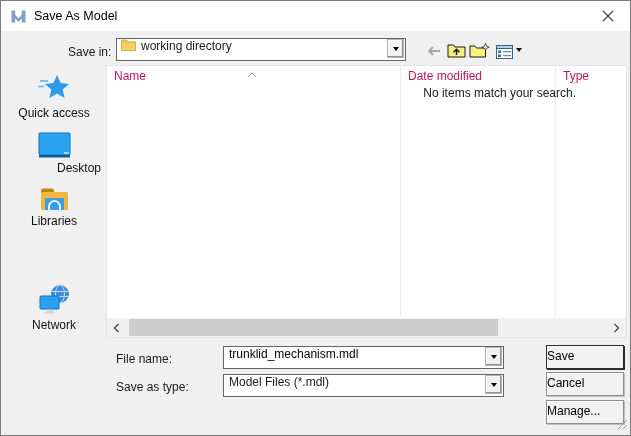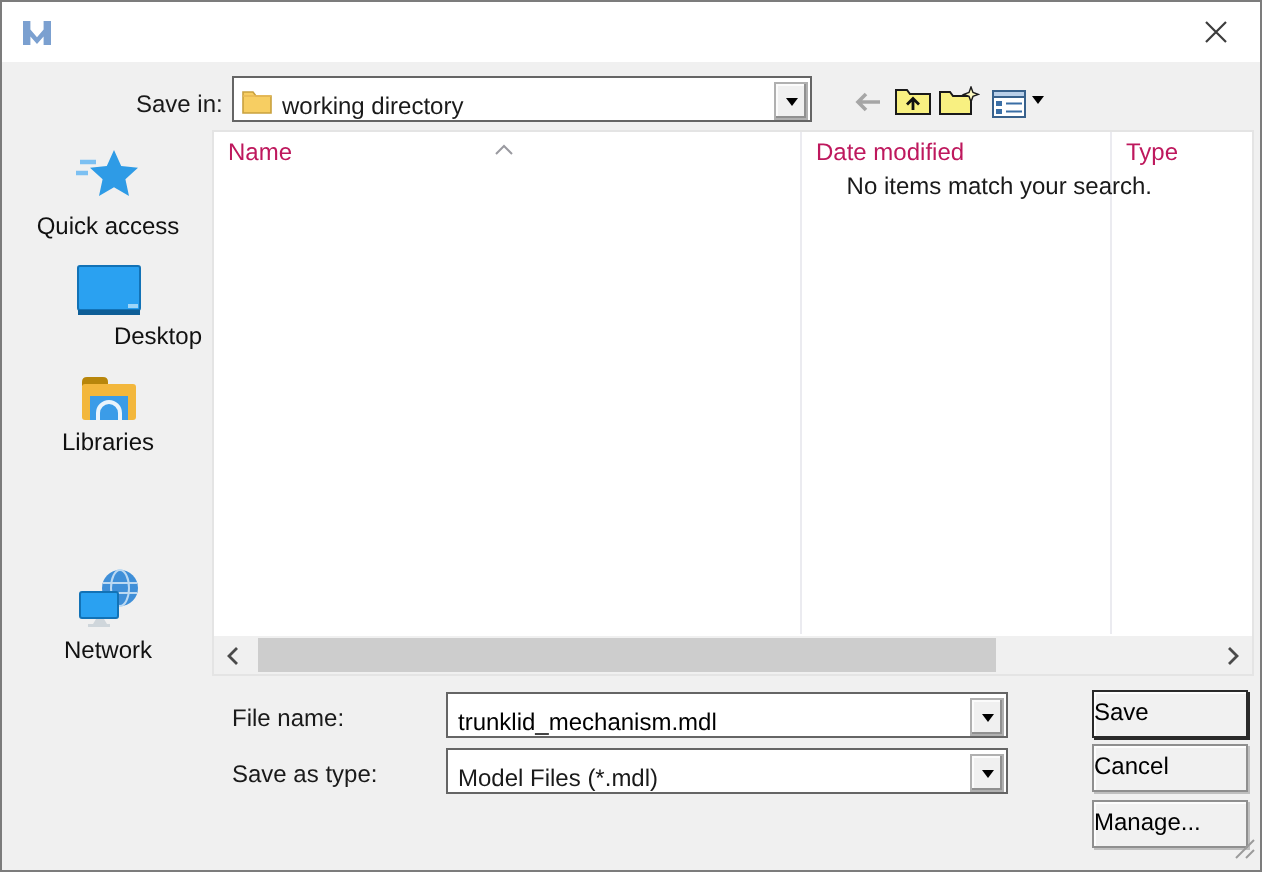--- a/index.html
+++ b/index.html
@@ -11,21 +11,21 @@
     overflow:hidden;
   }
   
   .titlebar { position:absolute; top:0; left:0; right:0; height:30px; background:#ffffff; }
   .app-icon { position:absolute; left:10px; top:9px; }
   .title-text { position:absolute; left:33px; top:8px; font-size:12.5px; color:#000; }
   .close-btn { position:absolute; right:0; top:0; width:45px; height:30px;
     display:flex; align-items:center; justify-content:center; cursor:default; }
   
   .savein-label { position:absolute; left:67px; top:44px; }
-  .combo { position:absolute; background:#fff; border:1px solid #656565; display:flex; align-items:flex-end; }
+  .combo { position:absolute; background:#fff; border:1px solid #656565; display:flex; align-items:flex-start; }
   .combo-savein { left:115px; top:37px; width:290px; height:23px; }
   .combo .val { flex:1; padding-left:5px; white-space:nowrap; overflow:hidden; }
   .combo .folder-ic { margin-left:4px; }
   .dd-btn { width:17px; height:19px; margin-right:1px; background:#f0f0f0;
     border:1px solid #b0b0b0; box-shadow:inset -1px -1px 0 #909090, inset 1px 1px 0 #fbfbfb;
     display:flex; align-items:center; justify-content:center; flex:none; }
   .dd-caret { width:0; height:0; border-left:3.5px solid transparent; border-right:3.5px solid transparent; border-top:4px solid #000; }
   .tool-btn { position:absolute; width:22px; height:20px; display:flex; align-items:center; justify-content:center; }
   .view-caret { position:absolute; left:515px; top:47px; width:0; height:0;
     border-left:3.5px solid transparent; border-right:3.5px solid transparent; border-top:4px solid #000; }
@@ -64,20 +64,21 @@
 <body>
 
 <div class="window">
 
   <div class="titlebar">
     <span class="app-icon">
       <svg width="15" height="13" viewBox="0 0 15 13">
         <path d="M0.5 0.5 H4.2 V4.8 L7.5 8.6 L10.8 4.8 V0.5 H14.5 V12.5 H10.8 V8.2 L7.5 12 L4.2 8.2 V12.5 H0.5 Z" fill="#7ba0d0"></path>
       </svg>
     </span>
+    <span class="title-text">Save As Model</span>
     <span class="close-btn">
       <svg width="12" height="12" viewBox="0 0 12 12">
         <path d="M1 1 L11 11 M11 1 L1 11" stroke="#3c3c3c" stroke-width="1.1" fill="none"></path>
       </svg>
     </span>
   </div>
 
   <span class="savein-label">Save in:</span>
   <div class="combo combo-savein">
     <span class="folder-ic">

